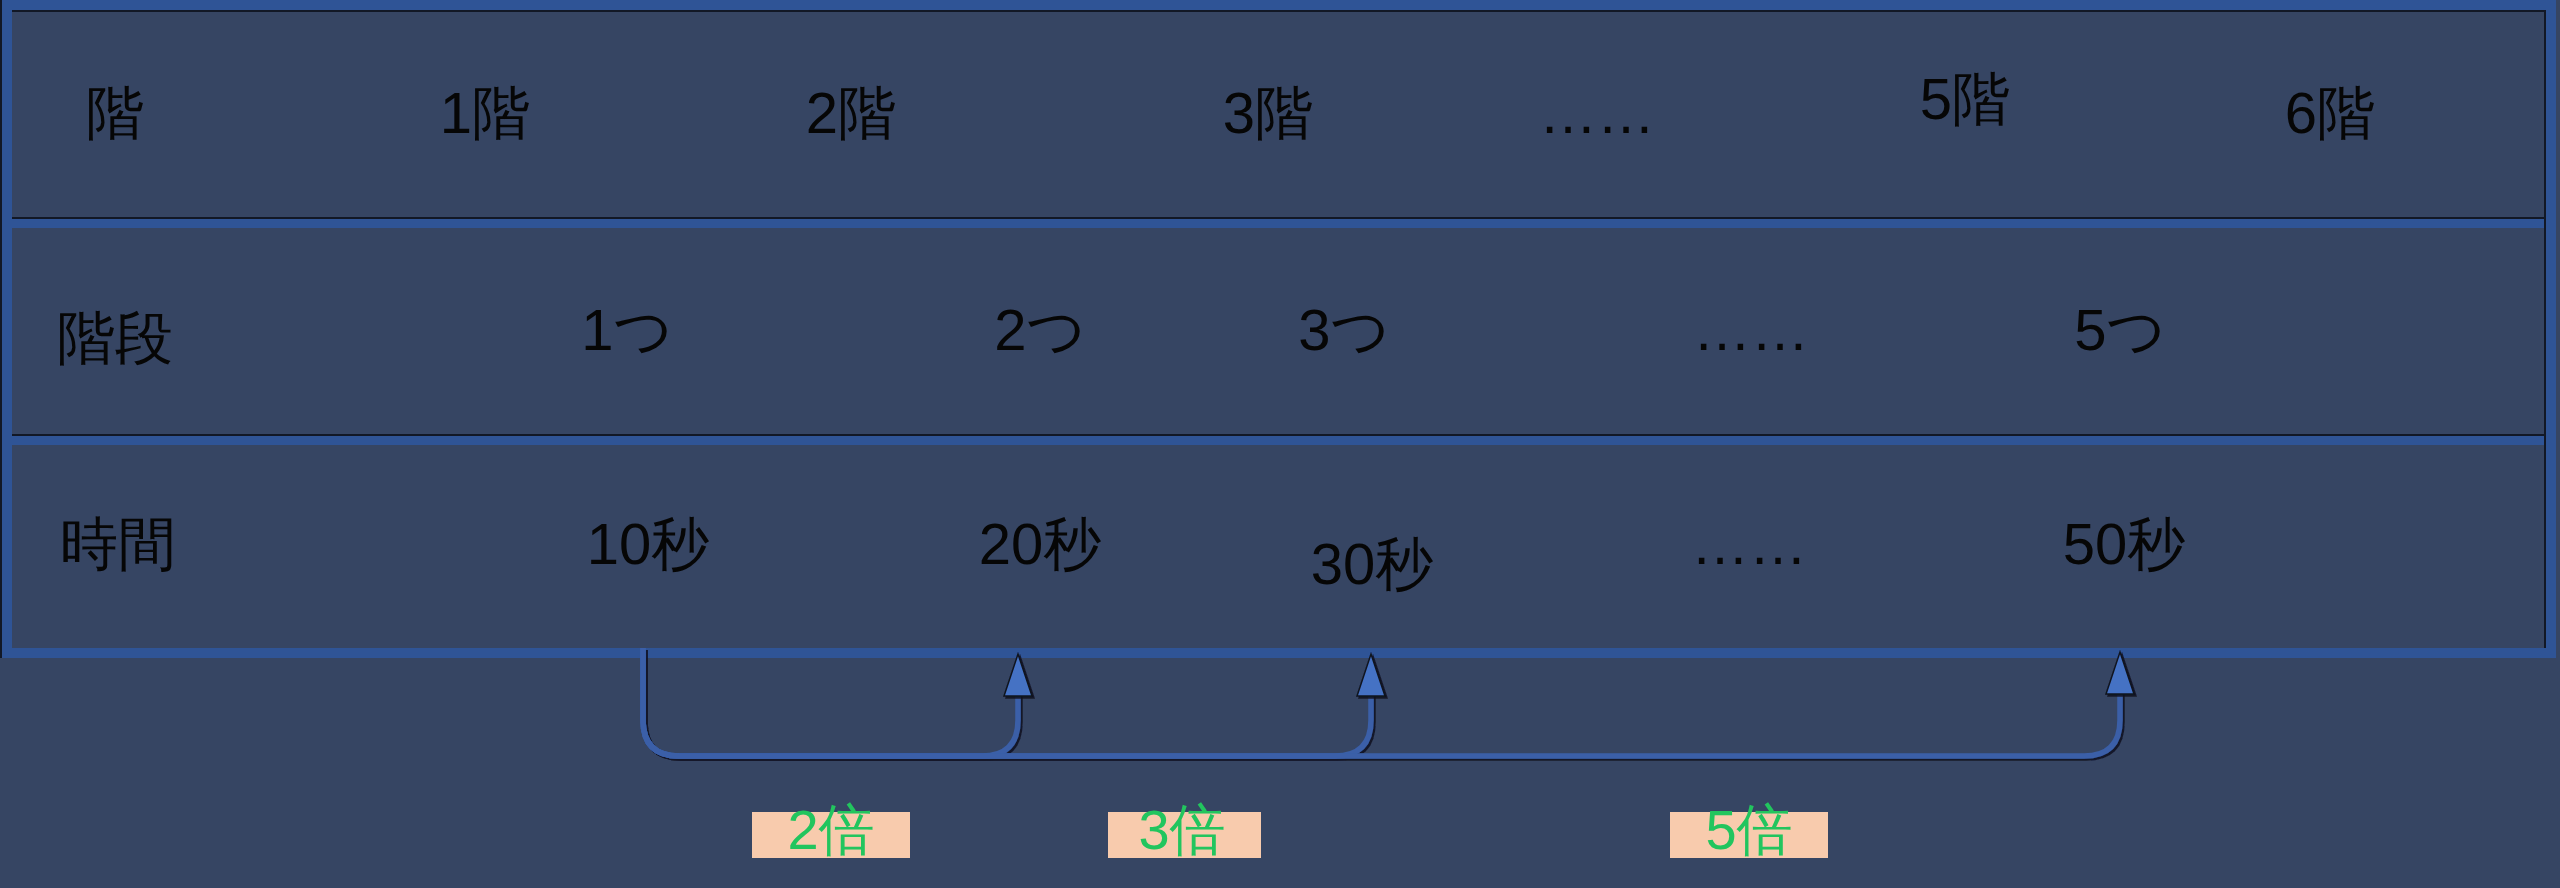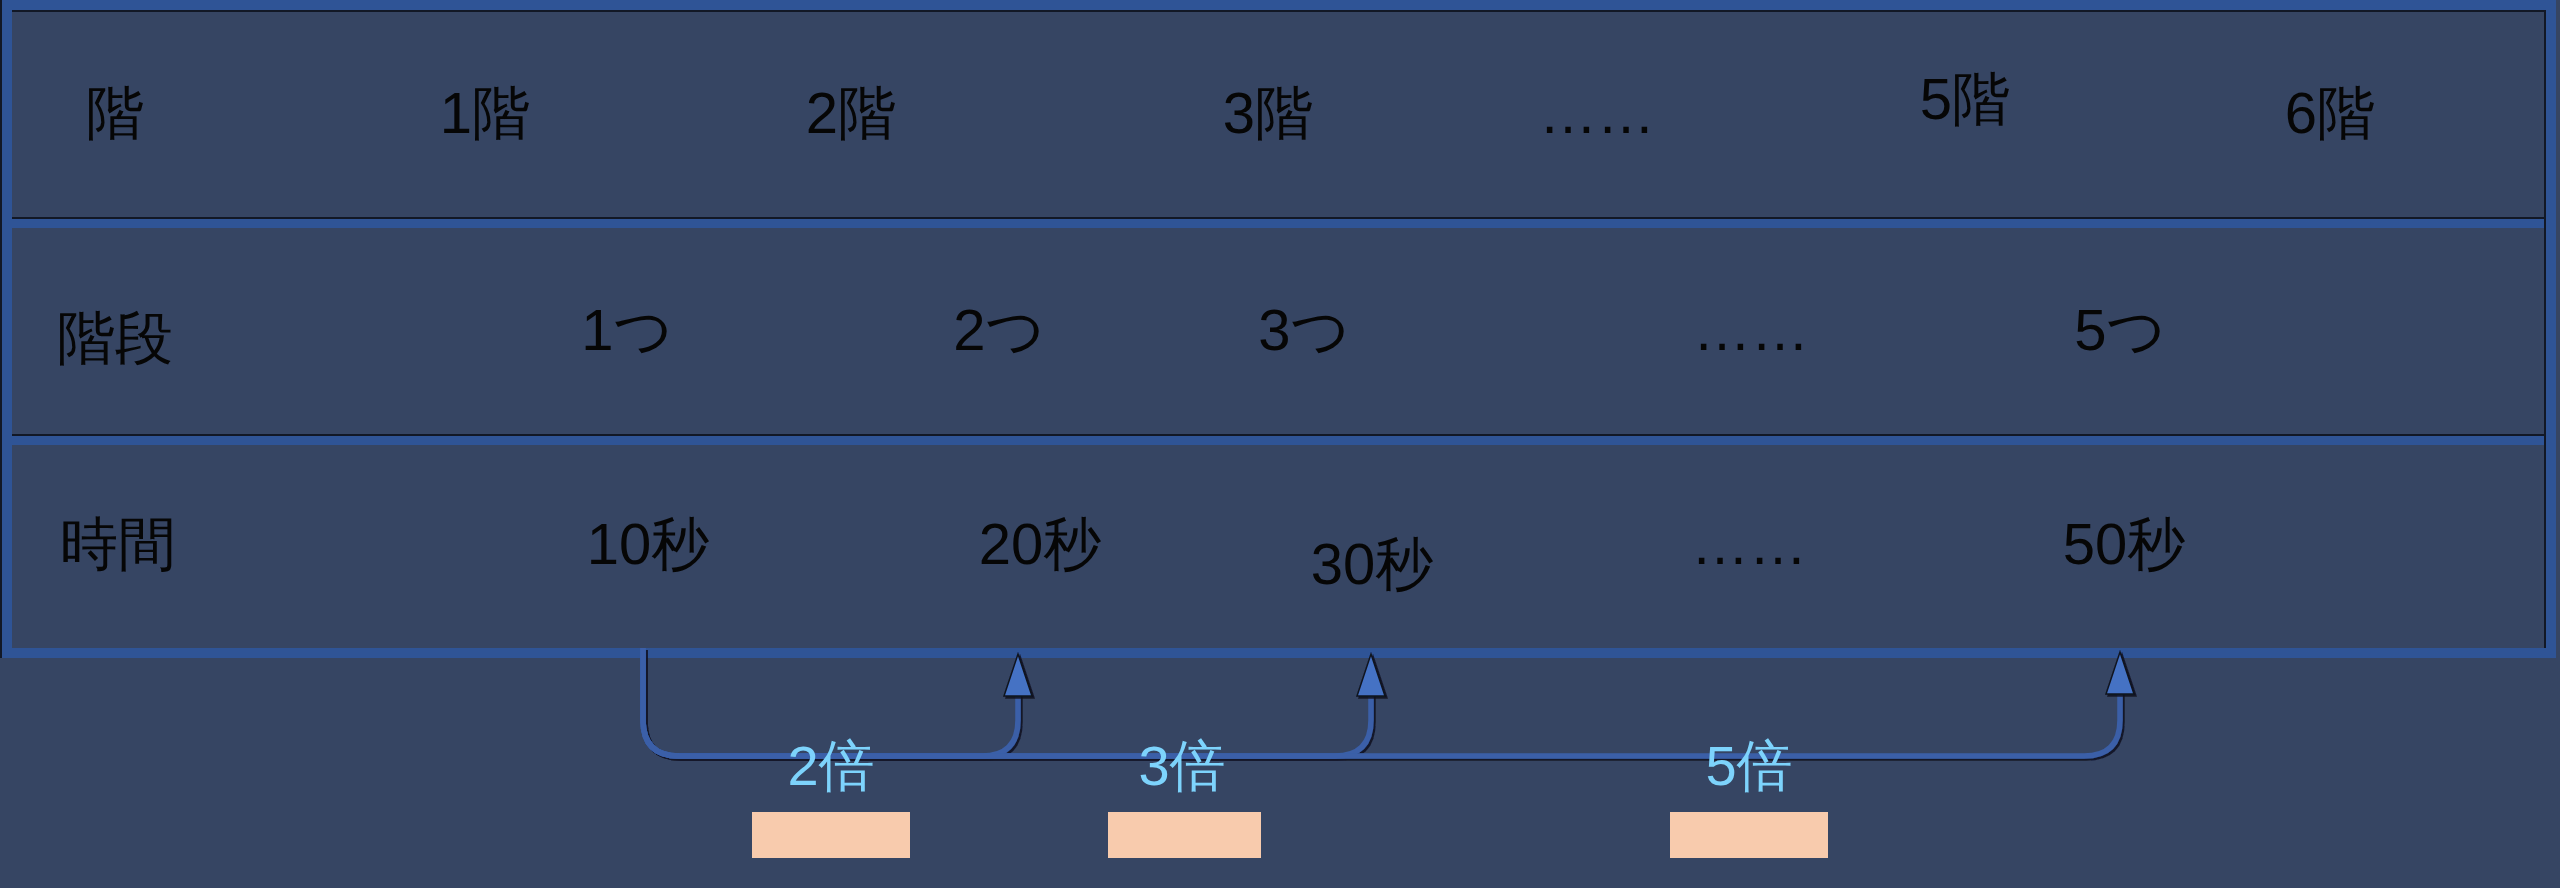--- a/index.html
+++ b/index.html
@@ -32,24 +32,24 @@
     line-height:1;
   }
   .arrows-svg{position:absolute;left:0;top:0;}
   .mult-box{
     position:absolute;
     top:812px;height:46px;
     background:#F8CBAD;
   }
   .mult-label{
     position:absolute;
-    top:738px;
+    top:802px;
     transform:translateX(-50%);
     font-size:56px;
-    color:#7dd3fc;
+    color:#22c55e;
     line-height:1;
     white-space:nowrap;
   }
 </style>
 </head>
 <body>
 
 <div class="canvas">
 
   <div class="table-frame"></div>
@@ -59,22 +59,22 @@
   <span class="cell" style="left:115px;top:113px">階</span>
   <span class="cell" style="left:485px;top:113px">1階</span>
   <span class="cell" style="left:851px;top:113px">2階</span>
   <span class="cell" style="left:1268px;top:113px">3階</span>
   <span class="cell" style="left:1597px;top:113px">……</span>
   <span class="cell" style="left:1965px;top:99px">5階</span>
   <span class="cell" style="left:2330px;top:113px">6階</span>
 
   <span class="cell" style="left:115px;top:338px">階段</span>
   <span class="cell" style="left:627px;top:330px">1つ</span>
-  <span class="cell" style="left:999px;top:330px">2つ</span>
-  <span class="cell" style="left:1304px;top:330px">3つ</span>
+  <span class="cell" style="left:1040px;top:330px">2つ</span>
+  <span class="cell" style="left:1344px;top:330px">3つ</span>
   <span class="cell" style="left:1751px;top:330px">……</span>
   <span class="cell" style="left:2120px;top:330px">5つ</span>
 
   <span class="cell" style="left:118px;top:544px">時間</span>
   <span class="cell" style="left:648px;top:544px">10秒</span>
   <span class="cell" style="left:1040px;top:544px">20秒</span>
   <span class="cell" style="left:1372px;top:564px">30秒</span>
   <span class="cell" style="left:1749px;top:544px">……</span>
   <span class="cell" style="left:2124px;top:544px">50秒</span>
 

